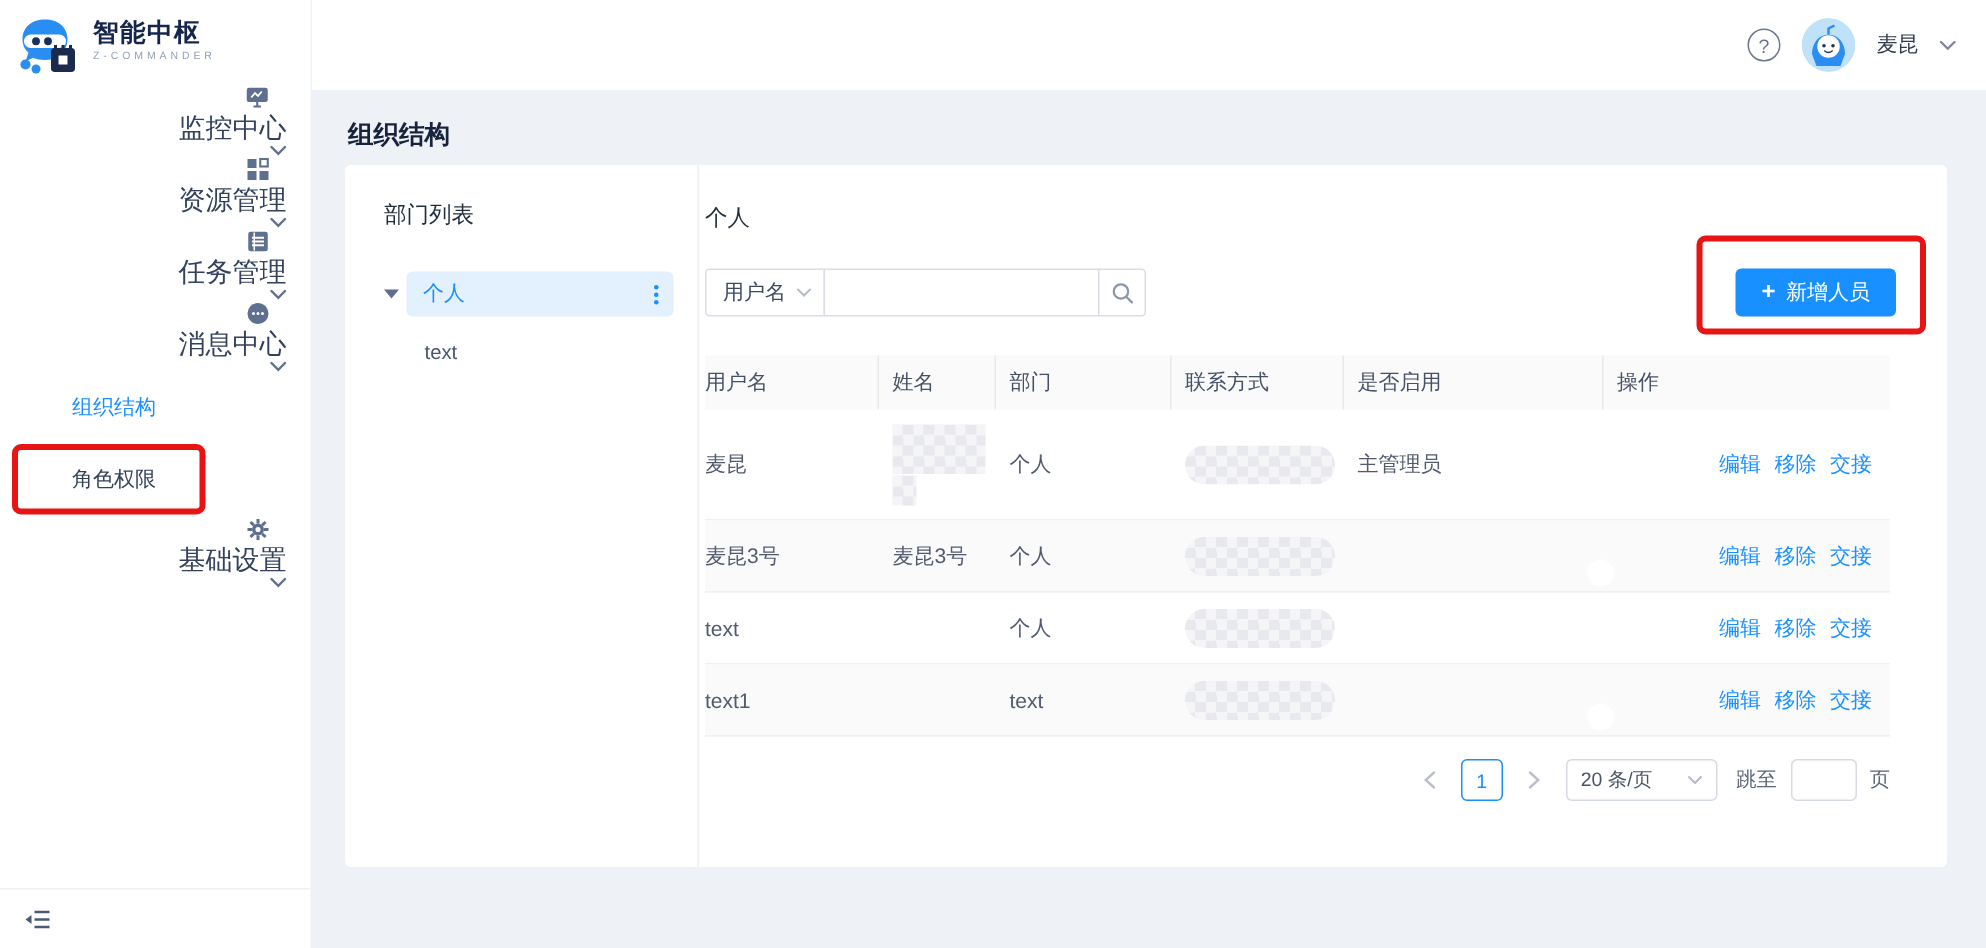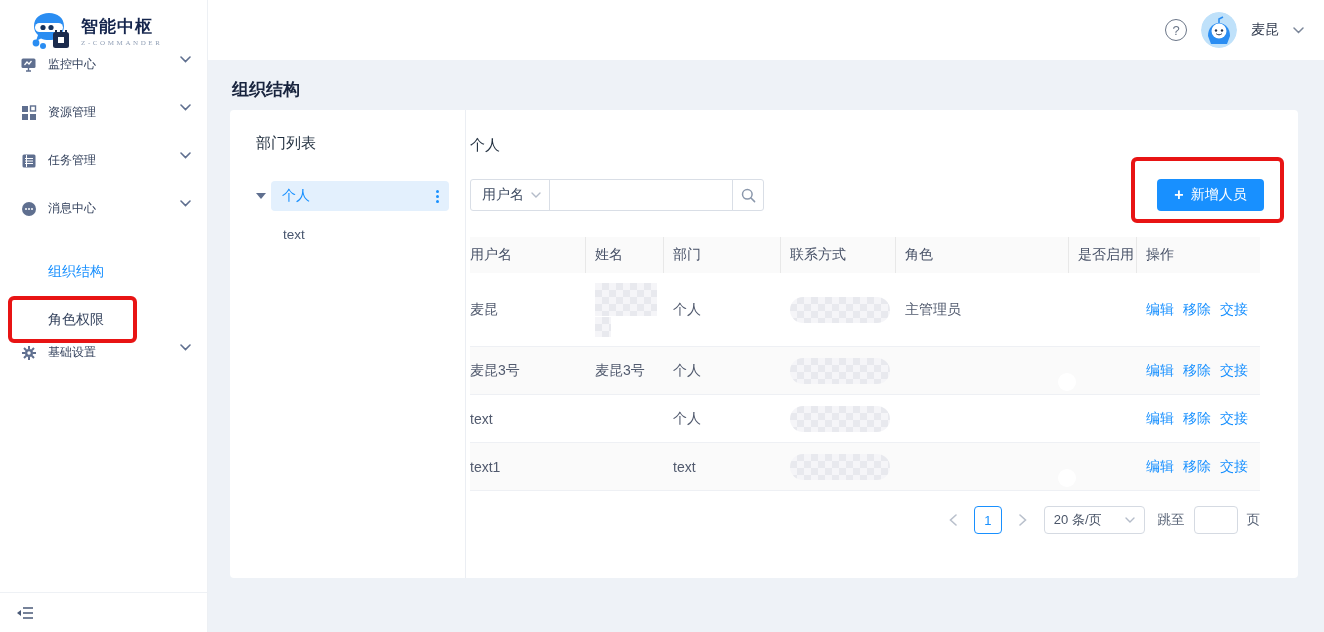--- a/index.html
+++ b/index.html
@@ -13,26 +13,26 @@
   
   .topbar { position:absolute; left:208px; top:0; width:1116px; height:60px; background:#fff; }
   .topbar-right { position:absolute; right:20px; top:0; height:60px; display:flex; align-items:center; gap:14px; }
   .help-circle { width:22px; height:22px; border:1.5px solid #6b7688; border-radius:50%;
     display:flex; align-items:center; justify-content:center; font-size:13px; color:#6b7688; cursor:pointer; }
   .avatar { width:36px; height:36px; border-radius:50%; overflow:hidden; cursor:pointer; }
   .user-name { font-size:14px; color:#303a4d; cursor:pointer; }
   
   .sidebar { position:absolute; left:0; top:0; width:208px; height:632px; background:#fff;
     border-right:1px solid #edf0f4; z-index:2; }
-  .logo { display:flex; align-items:center; gap:9px; padding:10px 0 0 26px; height:52px;font-family:Liberation Serif, serif; }
+  .logo { display:flex; align-items:flex-start; gap:9px; padding:10px 0 0 7px; height:52px; }
   .logo-text .logo-title { font-size:17px; font-weight:bold; color:#15254d; letter-spacing:1px; }
   .logo-text .logo-sub { font-size:7px; color:#92a0b6; letter-spacing:2.6px; margin-top:1px; }
   .nav { margin-top:4px; }
-  .nav-item { height:48px; display:flex; align-items:flex-start; padding:0 16px 0 20px;
-    font-size:12px; color:#33415c; position:relative; cursor:pointer; }
+  .nav-item { height:48px; display:flex; align-items:flex-end; padding:0 16px 0 20px;
+    font-size:18px; color:#33415c; position:relative; cursor:pointer;flex-direction:column; }
   .nav-item .nicon { width:17px; height:17px; margin-right:11px; display:flex; align-items:center; justify-content:center; }
   .nav-item .chev { margin-left:auto; display:flex; }
   .nav-item.active { color:#1890ff; background:#f3f6fa; }
   .nav-item.active::before { content:""; position:absolute; left:0; top:0; width:3px; height:100%; background:#1890ff; }
   .sub-item { height:48px; display:flex; align-items:center; padding-left:48px; font-size:14px; color:#33415c; cursor:pointer; }
   .sub-item.active { color:#1890ff; }
   .sidebar-footer { position:absolute; bottom:0; left:0; width:100%; height:40px;
     border-top:1px solid #eef1f5; display:flex; align-items:center; padding-left:16px; }
   
   .page-title { position:absolute; left:232px; top:78px; font-size:17px; font-weight:bold; color:#17233d; }
@@ -292,21 +292,20 @@
           <span>新增人员</span>
         </button>
       </div>
 
       <div class="table">
         <div class="t-grid t-header">
           <span class="hcell">用户名</span>
           <span class="hcell">姓名</span>
           <span class="hcell">部门</span>
           <span class="hcell">联系方式</span>
-          <span class="hcell">角色</span>
           <span class="hcell">是否启用</span>
           <span class="hcell">操作</span>
         </div>
 
         <div class="t-grid t-row h74">
           <span>麦昆</span>
           <span>
             <span class="censor censor-name" style="display:block;"></span>
             <span class="censor censor-name-tail" style="display:block;"></span>
           </span>

